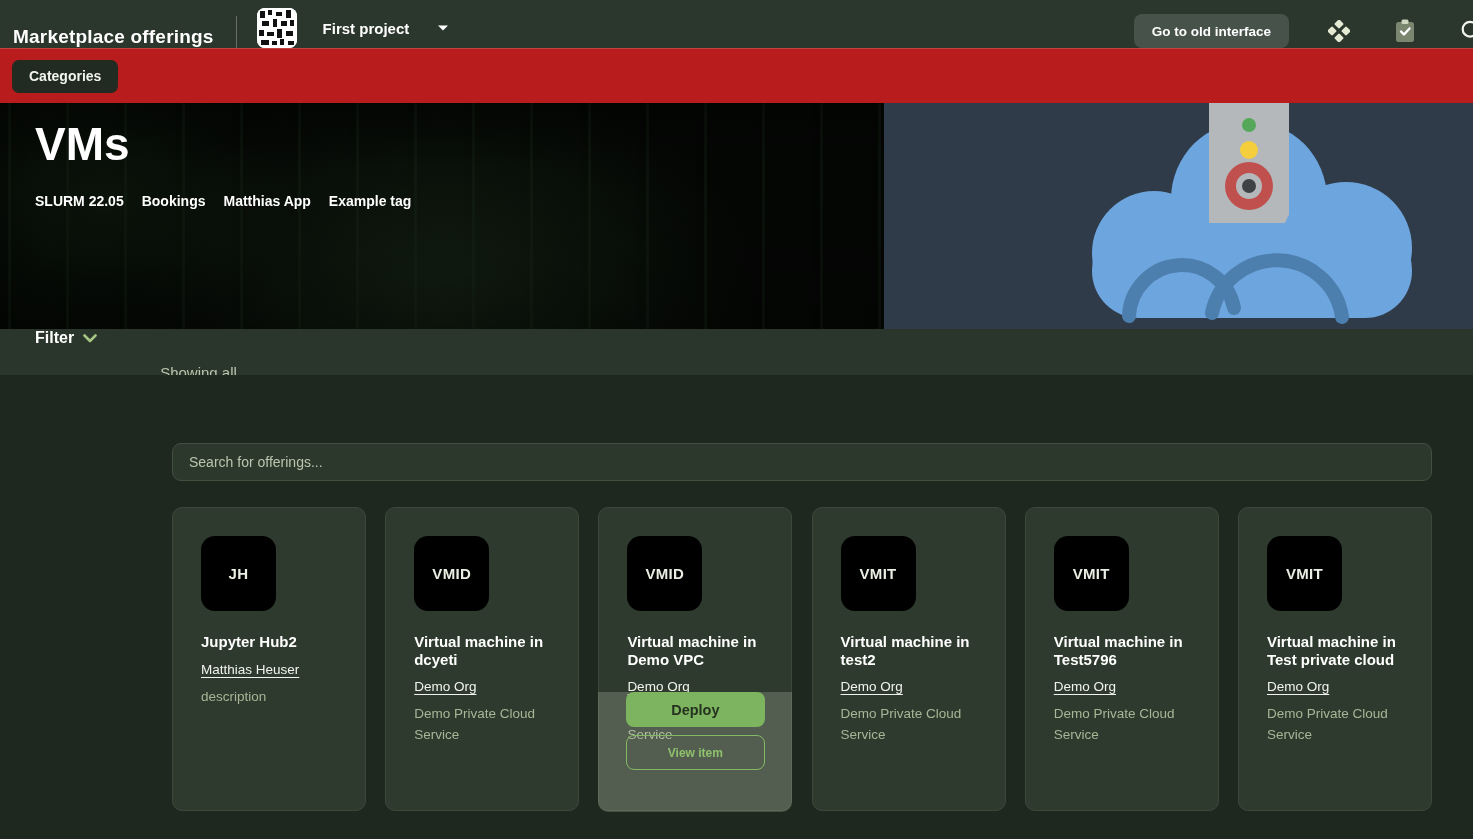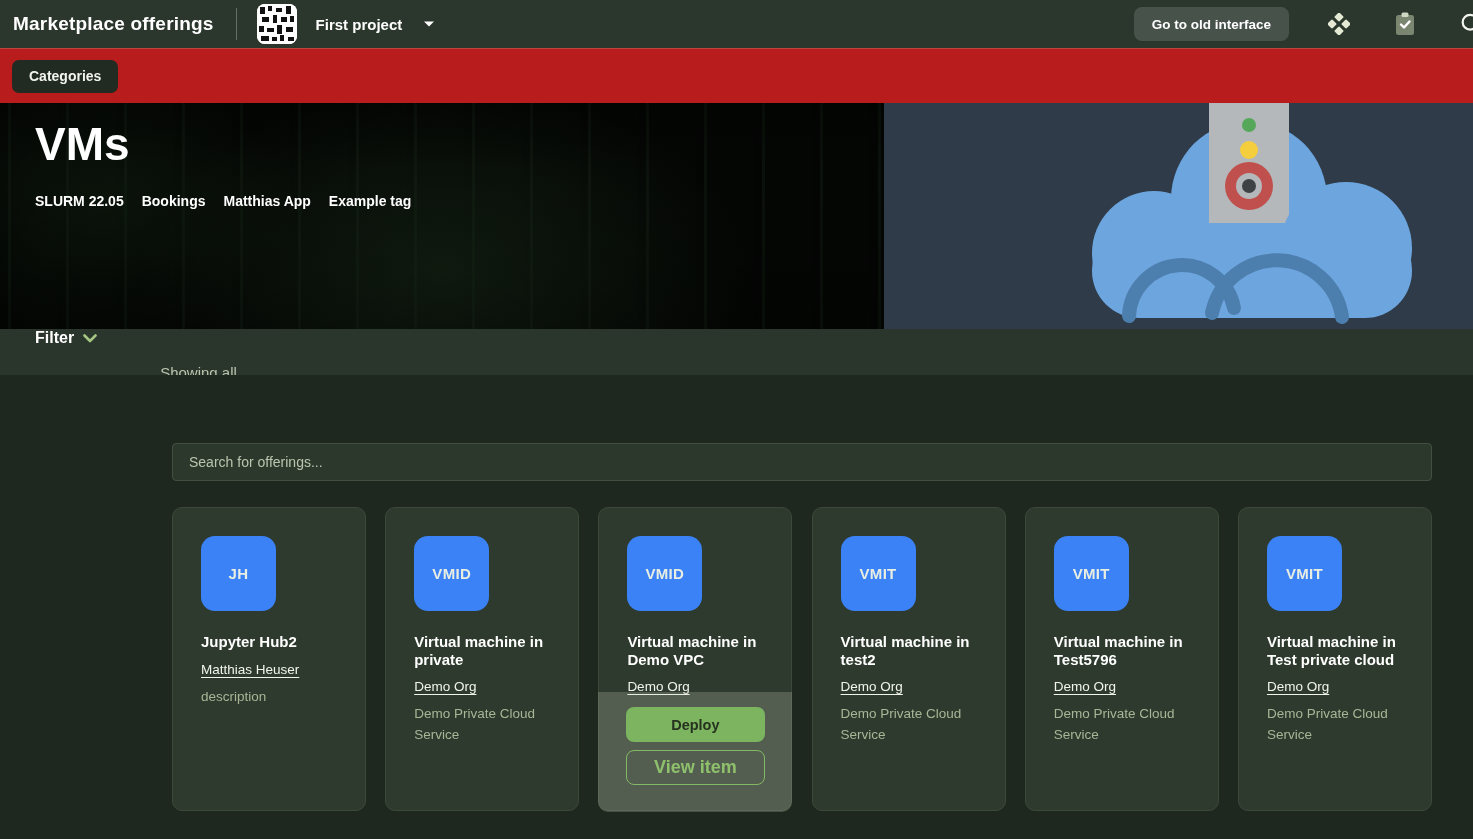--- a/index.html
+++ b/index.html
@@ -2,24 +2,24 @@
 <html><head>
 <meta charset="utf-8">
 <style>
   * { margin:0; padding:0; box-sizing:border-box; }
   html,body { width:1473px; height:839px; overflow:hidden; background:#1f281f;
     font-family:"Liberation Sans", sans-serif; }
   #stage { position:relative; width:1473px; height:839px; background:#1f281f; overflow:hidden; }
 
   
   .header { position:absolute; left:0; top:0; width:1473px; height:48px;
-    background:#2b362c; display:flex; align-items:center; }
+    background:#2b362c; display:flex; align-items:flex-end; }
   .header-title { font-size:19px; font-weight:700; color:#ffffff; margin-left:13px; letter-spacing:.2px; }
   .header-divider { width:1px; height:32px; background:rgba(255,255,255,.28); margin:0 20px 0 22px; }
-  .project-switcher { display:flex; align-items:center; gap:19px; cursor:pointer; }
+  .project-switcher { display:flex; align-items:center; gap:26px; cursor:pointer; }
   .project-logo { width:40px; height:40px; border-radius:8px; overflow:hidden; background:#ffffff; flex:0 0 auto; }
   .project-label { font-size:15px; font-weight:700; color:#ffffff; }
   .caret-down { margin-left:2px; display:flex; align-items:center; }
   .header-right { margin-left:auto; display:flex; align-items:center; gap:16px; }
   .old-interface-btn { height:34px; padding:0 18px; background:#47524b; border:none; border-radius:8px;
     color:#ffffff; font-size:13.5px; font-weight:700; font-family:inherit; cursor:pointer; margin-right:22px; }
   .hdr-icon { width:24px; height:24px; display:flex; align-items:center; justify-content:center; cursor:pointer; }
   .hdr-icon + .hdr-icon { margin-left:26px; }
   .hdr-icon.search-cut { margin-right:-10px; }
 
@@ -47,42 +47,42 @@
   
   .filter-bar { position:absolute; left:0; top:329px; width:1473px; height:46px; background:#2a352b;
     display:flex; align-items:flex-start; }
   .filter-toggle { display:flex; align-items:center; gap:9px; margin-left:35px; cursor:pointer; }
   .filter-label { font-size:16px; font-weight:700; color:#ffffff; }
   .showing-label { margin-left:63px; font-size:15px; font-weight:500; color:#b9c5ad;margin-top:35px; }
 
   
   .content { position:absolute; left:0; top:375px; width:1473px; height:464px; background:#1f281f; }
   .search-input { position:absolute; left:172px; top:68px; width:1260px; height:38px;
-    background:#2d382d; border:1px solid #41503f; border-radius:4px; color:#d946ef;
+    background:#2d382d; border:1px solid #41503f; border-radius:9px; color:#d946ef;
     font-size:14px; font-family:inherit; padding:0 16px; outline:none; }
   .search-input::placeholder { color:#b9c5ad; opacity:1; }
 
   .cards-row { position:absolute; left:172px; top:132px; width:1260px; display:flex; justify-content:space-between; }
   .offer-card { position:relative; width:194px; height:304px; background:#2e3a2e;
     border:1px solid #3c493a; border-radius:10px; padding:28px; overflow:visible; }
-  .card-avatar { width:75px; height:75px; background:#3b82f6; border-radius:14px;
+  .card-avatar { width:75px; height:75px; background:#000000; border-radius:14px;
     display:flex; align-items:center; justify-content:center; margin-bottom:22px; }
   .card-initials { font-size:15px; font-weight:700; color:#e9eee3; letter-spacing:.3px; }
   .card-title { font-size:15px; font-weight:700; color:#ffffff; line-height:1.18; margin-bottom:9px; }
   .card-org { display:inline-block; font-size:13.5px; font-weight:500; color:#f1f4ec;
     text-decoration:underline; text-underline-offset:3px; margin-bottom:10px; cursor:pointer; }
   .card-subtitle { font-size:13.5px; font-weight:400; color:#a7b696; line-height:1.55; }
 
   .card-hover-overlay { position:absolute; left:-1px; right:-1px; top:184px; bottom:-2px;
     background:rgba(199,209,188,.24); border-radius:0 0 10px 10px;
-    display:flex; flex-direction:column; align-items:center; padding-top:15px; gap:8px; z-index:3; }
+    display:flex; flex-direction:column; align-items:center; padding-top:0; gap:8px; z-index:3; }
   .deploy-btn { width:139px; height:35px; background:#7cb45f; border:none; border-radius:8px;
     color:#25321f; font-size:14.5px; font-weight:600; font-family:inherit; cursor:pointer; }
   .view-item-btn { width:139px; height:35px; background:transparent; border:1px solid #83b964;
-    border-radius:8px; color:#8fc06c; font-size:18px; font-weight:600; font-family:inherit; cursor:pointer; }
+    border-radius:8px; color:#8fc06c; font-size:12px; font-weight:600; font-family:inherit; cursor:pointer; }
 </style>
 </head>
 <body>
 
 <div id="stage">
 
   <div class="header">
     <div class="header-title">Marketplace offerings</div>
     <div class="header-divider"></div>
     <div class="project-switcher">
@@ -203,21 +203,21 @@
         </div>
         <div class="card-title">Jupyter Hub2</div>
         <a class="card-org">Matthias Heuser</a>
         <div class="card-subtitle">description</div>
       </div>
 
       <div class="offer-card">
         <div class="card-avatar">
           <span class="card-initials">VMID</span>
         </div>
-        <div class="card-title">Virtual machine in private</div>
+        <div class="card-title">Virtual machine in dcyeti</div>
         <a class="card-org">Demo Org</a>
         <div class="card-subtitle">Demo Private Cloud Service</div>
       </div>
 
       <div class="offer-card">
         <div class="card-avatar">
           <span class="card-initials">VMID</span>
         </div>
         <div class="card-title">Virtual machine in Demo VPC</div>
         <a class="card-org">Demo Org</a>

